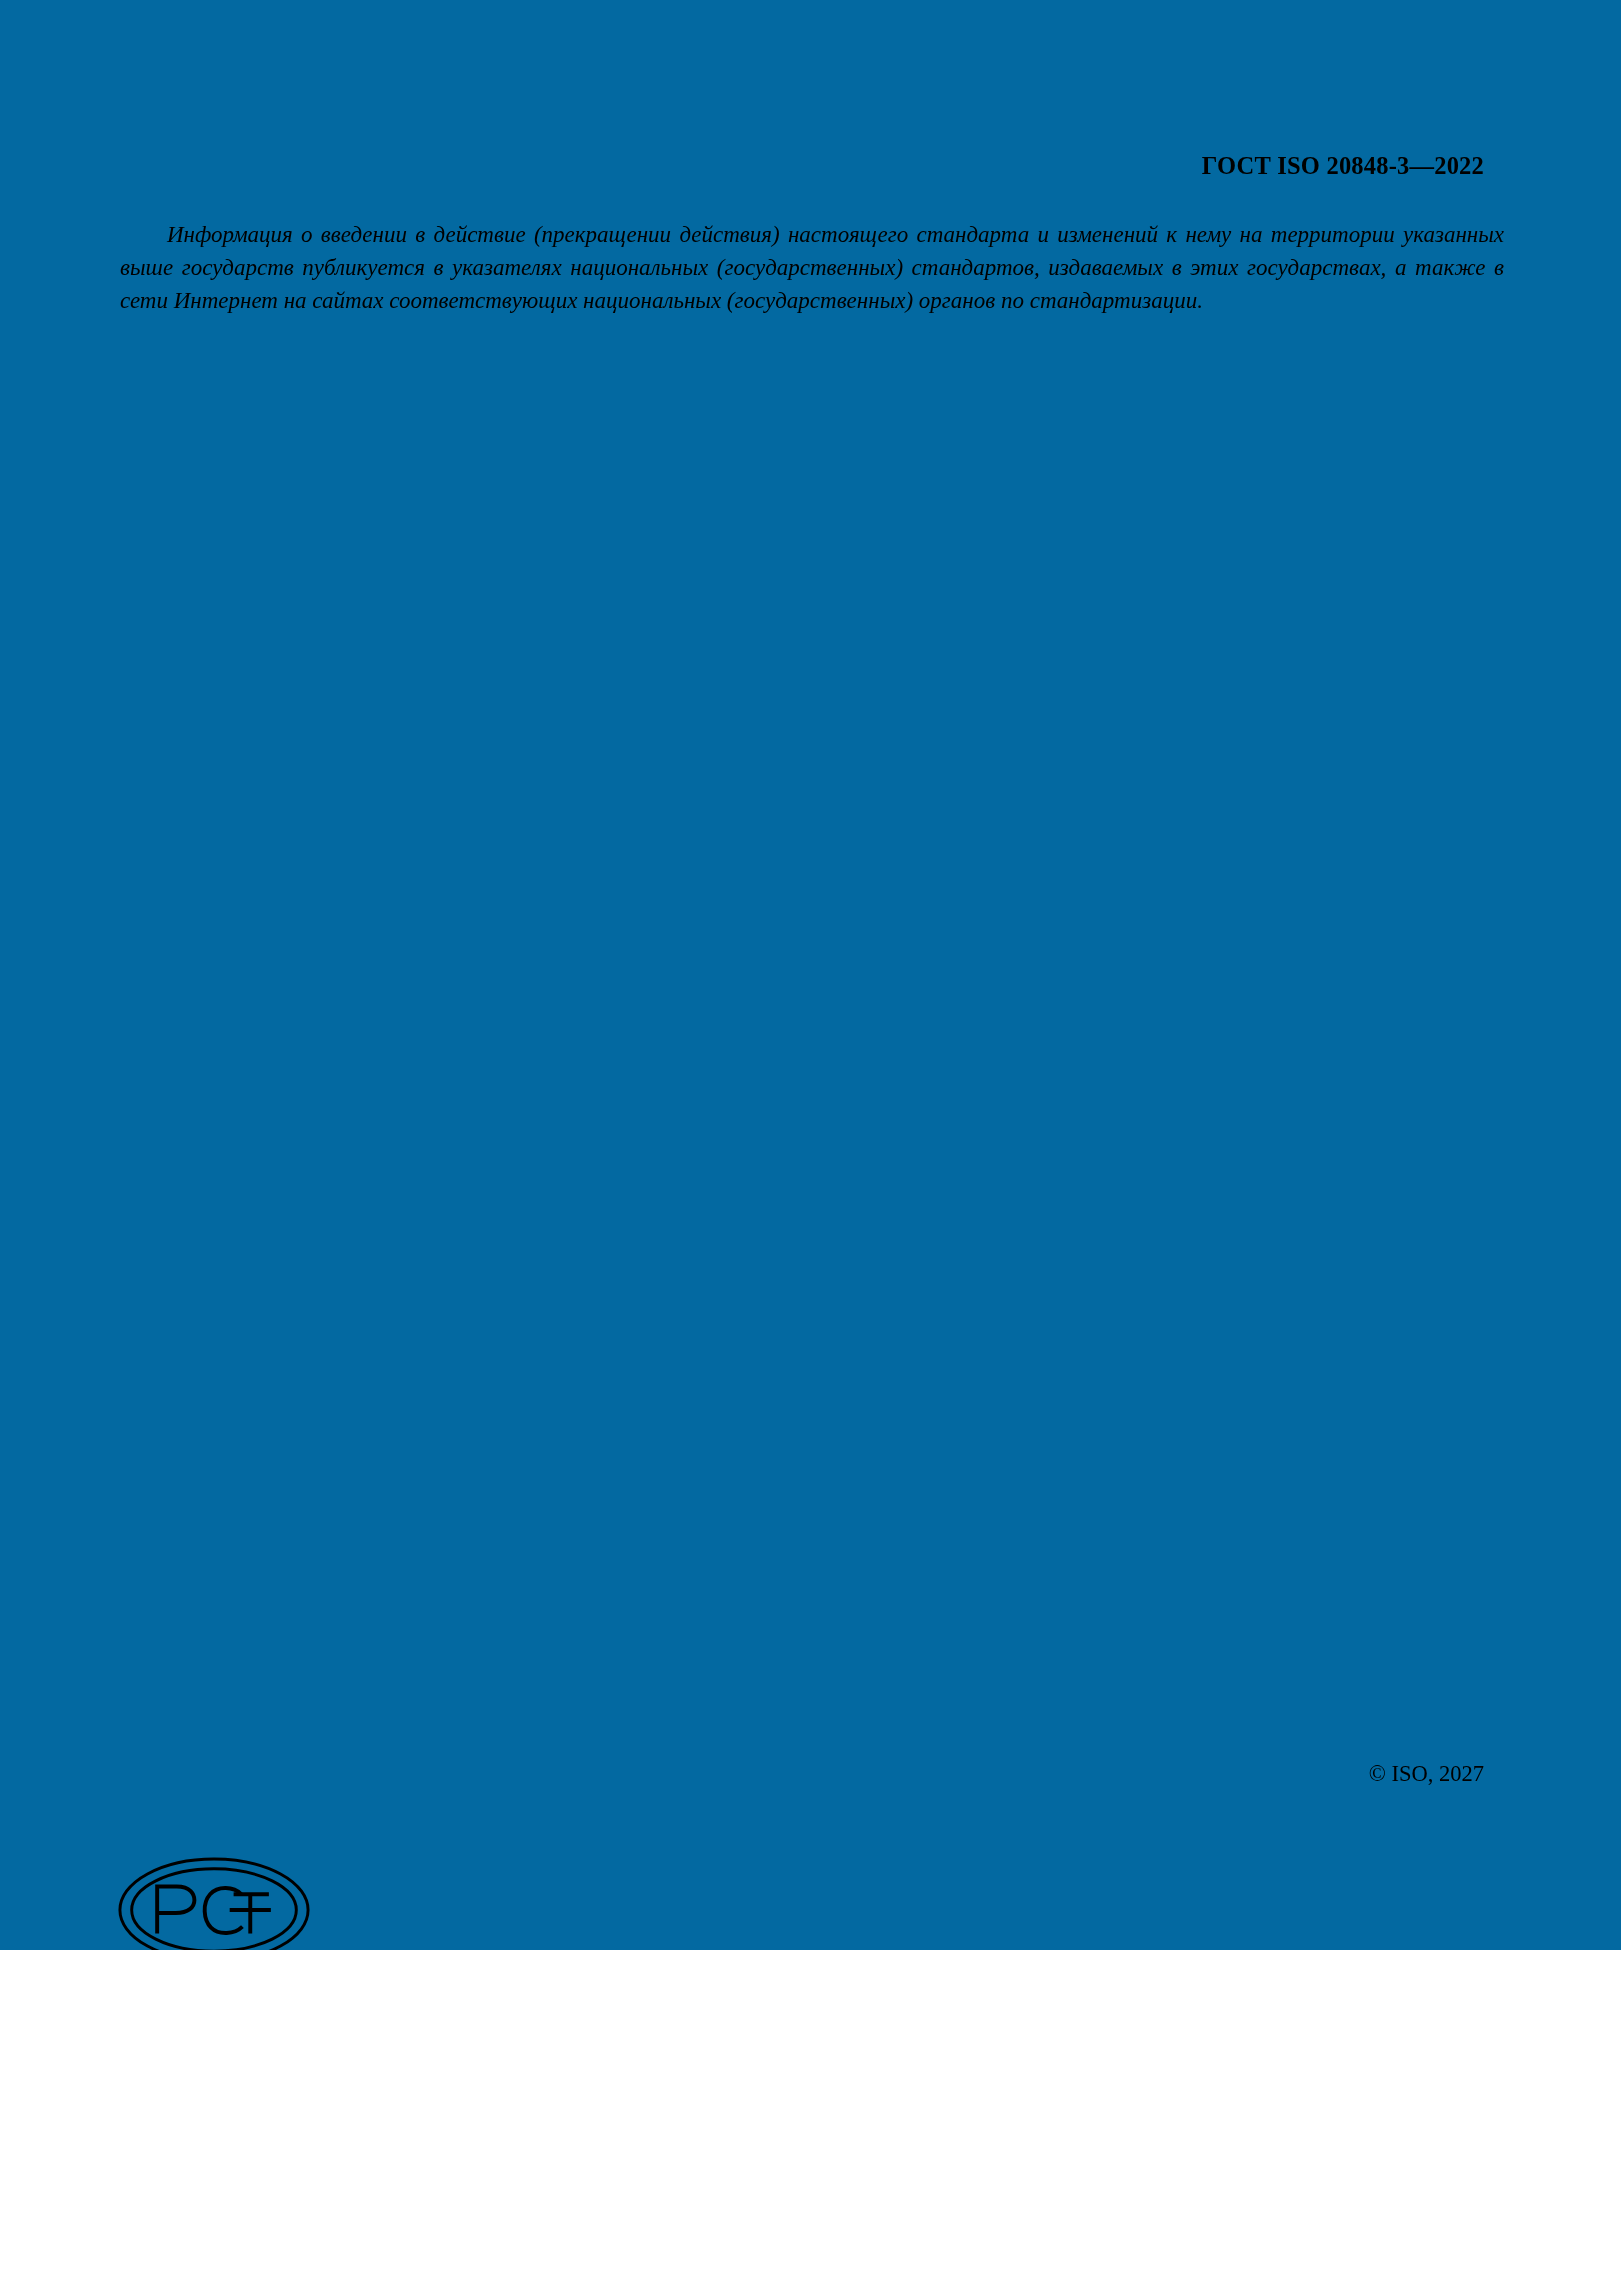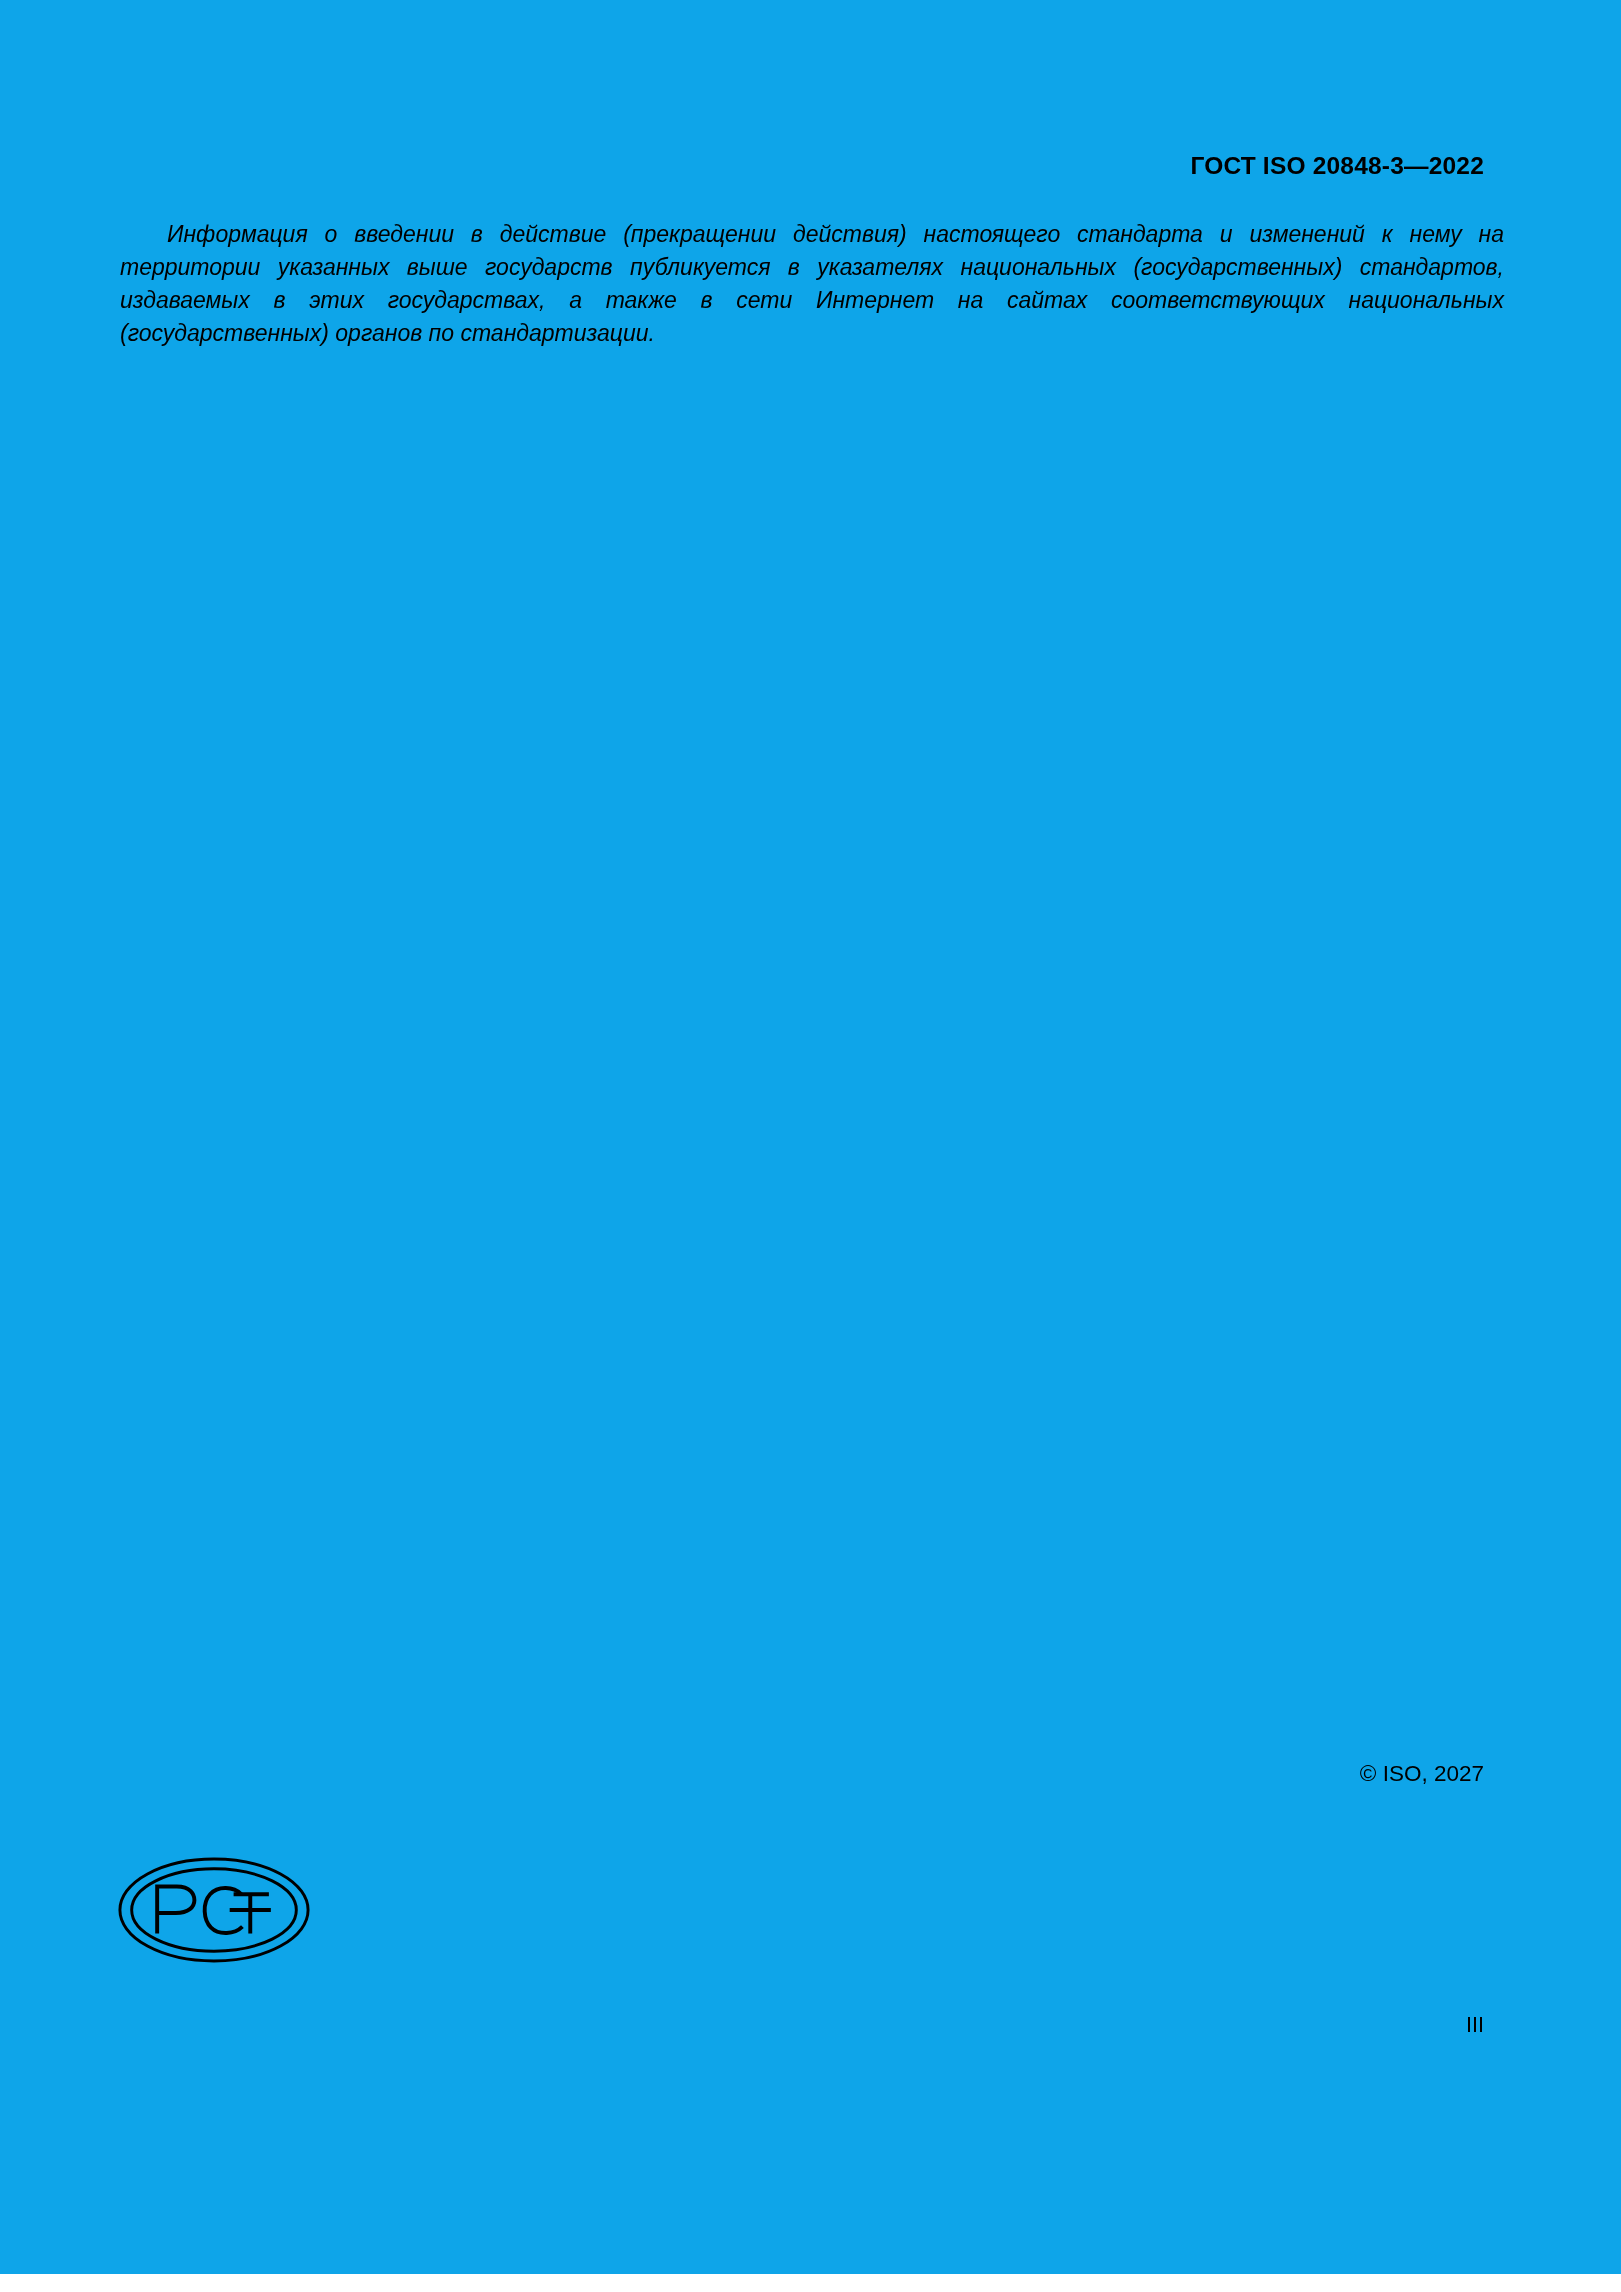--- a/index.html
+++ b/index.html
@@ -3,23 +3,23 @@
 <meta charset="utf-8">
 <style>
   html, body {
     margin: 0;
     padding: 0;
     background: #ffffff;
   }
   .page {
     position: relative;
     width: 1621px;
-    height: 2274px;
-    background: #0ea5e9;
-    font-family: Liberation Sans, sans-serif;
+    height: 1950px;
+    background: #0369a1;
+    font-family: Liberation Serif, serif;
     color: #000000;
     overflow: hidden;
   }
 
   
   .doc-header {
     position: absolute;
     top: 152px;
     right: 137px;
     font-size: 24.5px;

